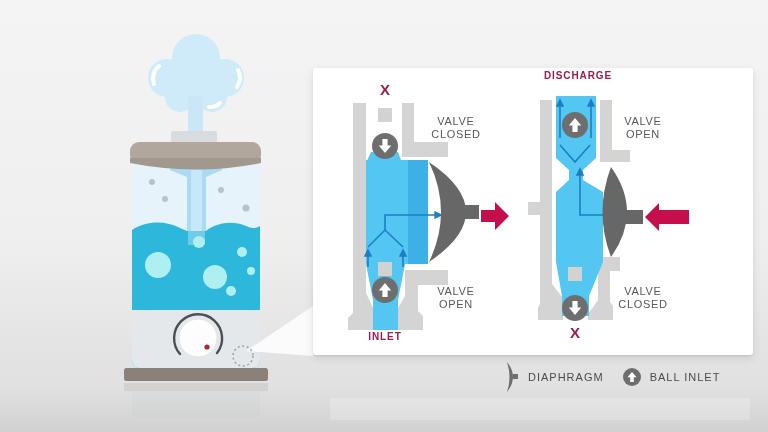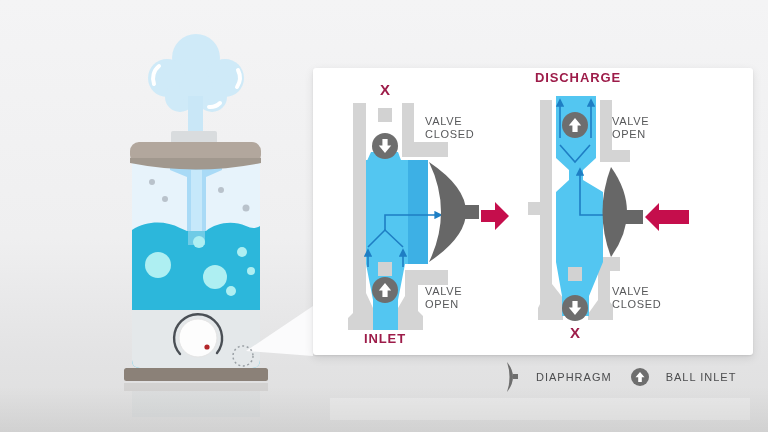--- a/index.html
+++ b/index.html
@@ -4,26 +4,26 @@
 <style>
   html,body{margin:0;padding:0;background:#d8d8d9;font-family:"Liberation Sans",sans-serif;}
   .stage{position:relative;width:768px;height:432px;overflow:hidden;
          background:linear-gradient(180deg,#f4f4f5 0%,#efeff0 55%,#e3e3e4 82%,#dedede 100%);}
   .bg-svg{position:absolute;left:0;top:0;}
   .floor-shade{position:absolute;left:0;bottom:0;width:768px;height:46px;
          background:linear-gradient(180deg,rgba(0,0,0,0) 0%,rgba(0,0,0,0.06) 100%);}
   .panel{position:absolute;left:313px;top:68px;width:440px;height:287px;background:#ffffff;
          border-radius:3px;box-shadow:0 3px 10px rgba(0,0,0,0.10),0 1px 2px rgba(0,0,0,0.08);}
   .panel svg{position:absolute;left:0;top:0;}
-  .lbl{position:absolute;color:#57585a;font-size:11px;line-height:1.18;letter-spacing:0.7px;}
+  .lbl{position:absolute;color:#57585a;font-size:11px;line-height:1.18;letter-spacing:0.7px;text-align:center;}
   .marker-x{position:absolute;color:#9d1c49;font-weight:bold;font-size:15px;text-align:center;}
-  .port{position:absolute;color:#9d1c49;font-weight:bold;font-size:13px;letter-spacing:0.9px;text-align:center;}
+  .port{position:absolute;color:#9d1c49;font-weight:bold;font-size:10px;letter-spacing:0.9px;text-align:center;}
   .legend{position:absolute;left:504px;top:360px;height:34px;display:flex;align-items:center;}
   .legend .item{display:flex;align-items:center;}
-  .legend .txt{color:#4b4c4e;font-size:11px;letter-spacing:1px;margin-left:16px;}
+  .legend .txt{color:#4b4c4e;font-size:11px;letter-spacing:1px;margin-left:8px;}
   .legend .item + .item{margin-left:18px;}
 </style>
 </head>
 <body>
 
 <div class="stage">
 
   <svg class="bg-svg" width="768" height="432" viewBox="0 0 768 432">
 
     <g opacity="0.15">

